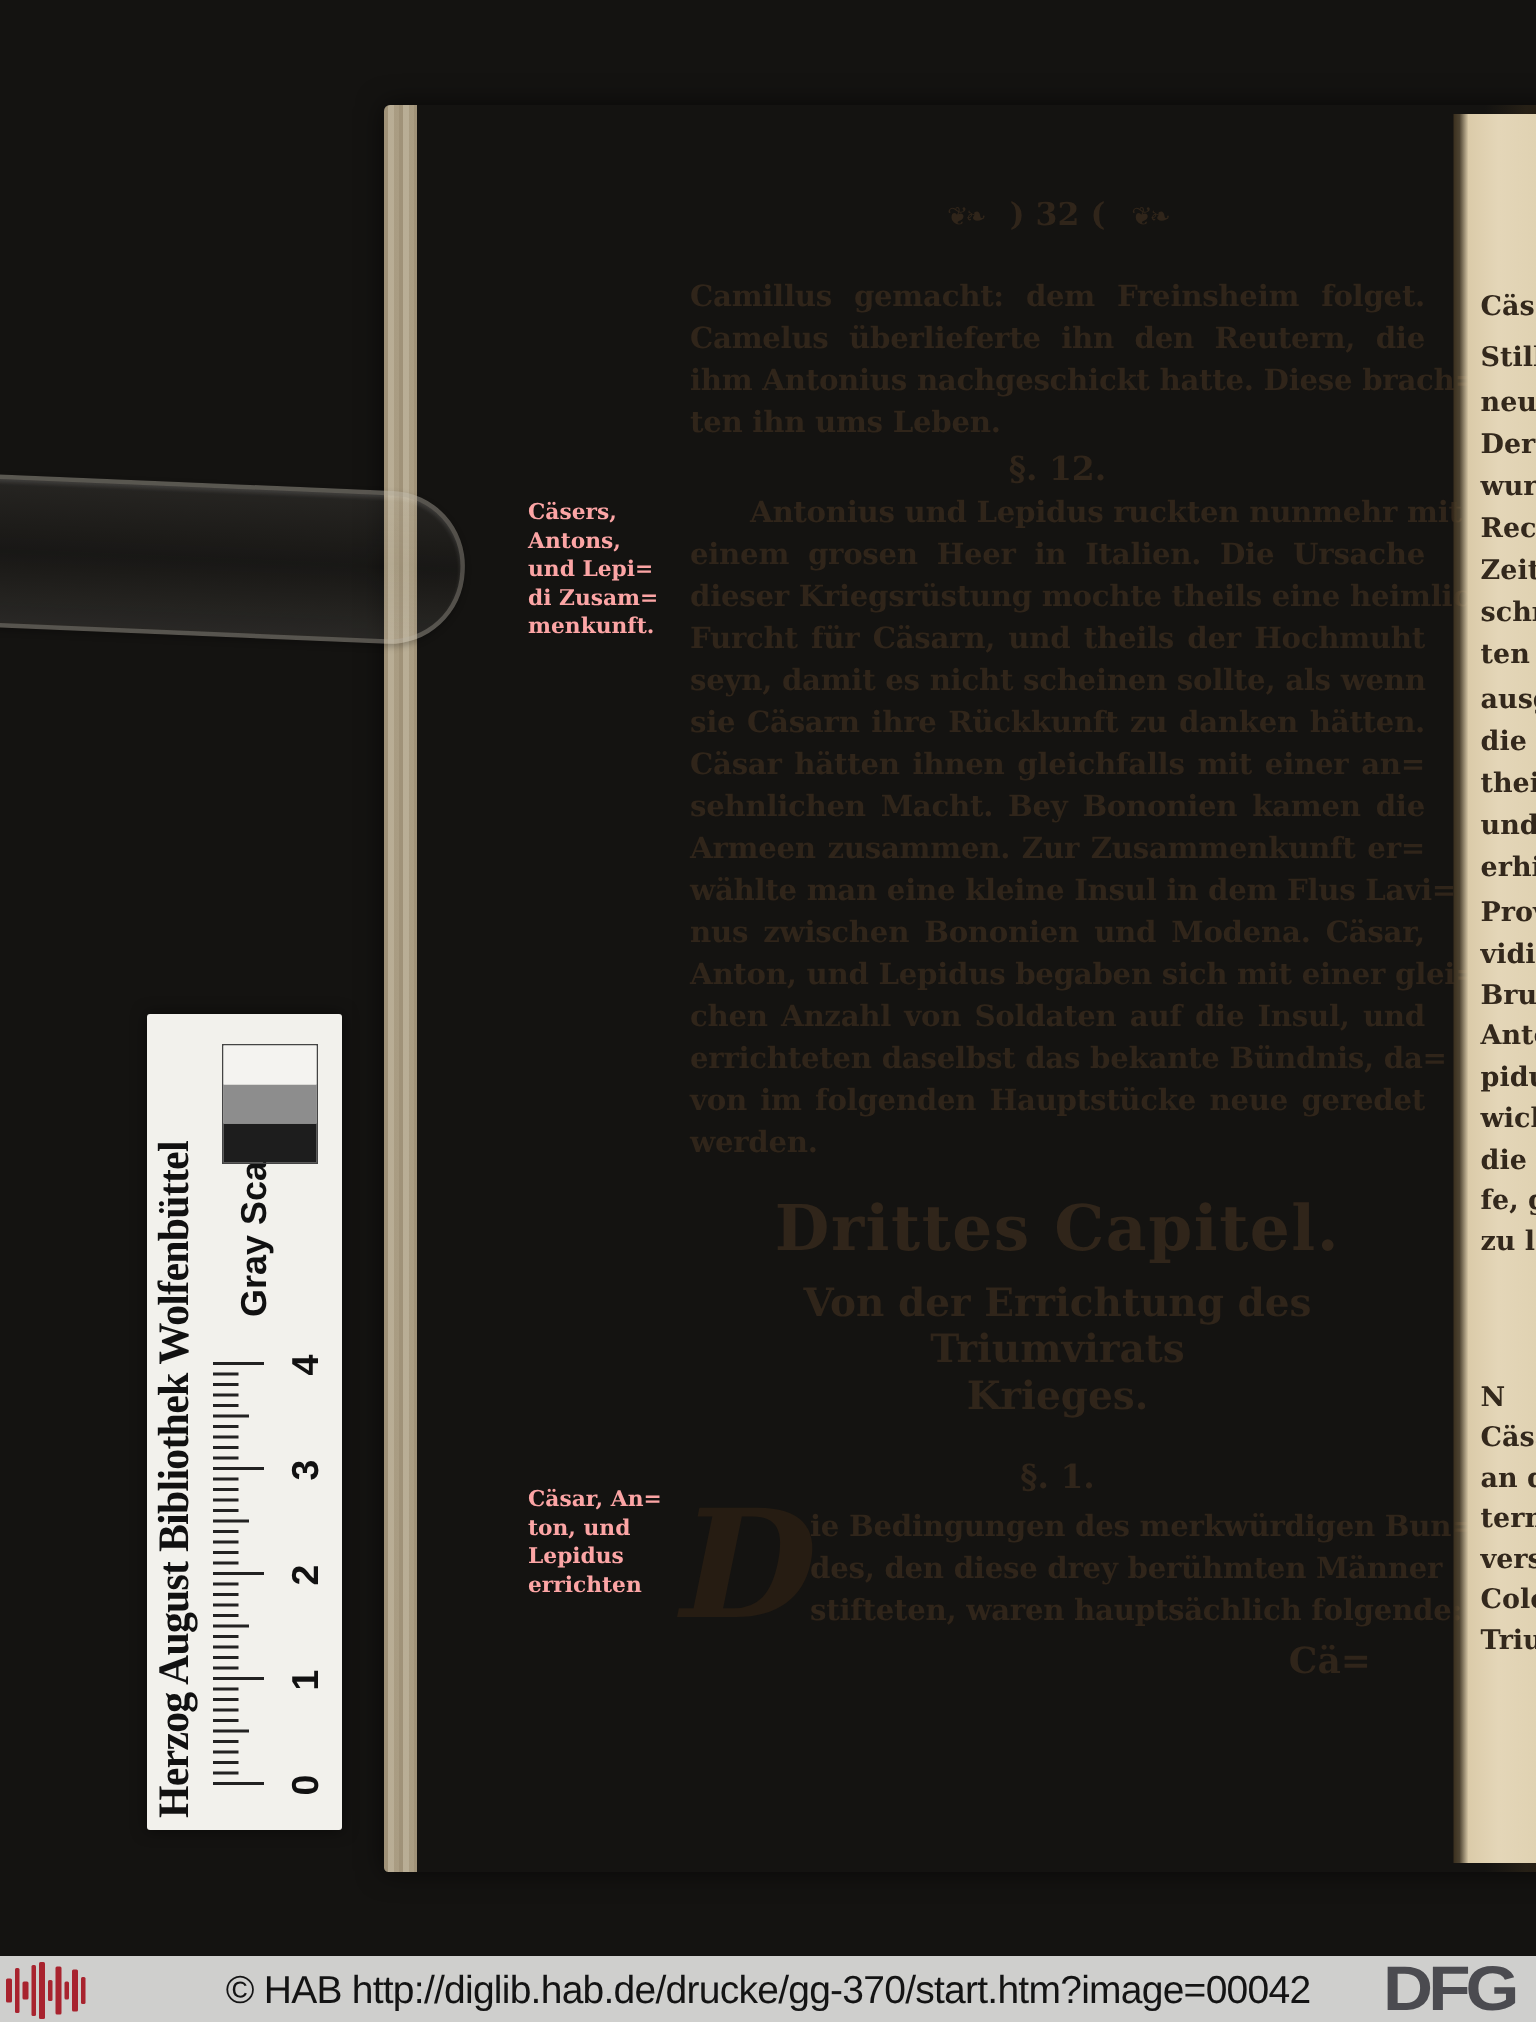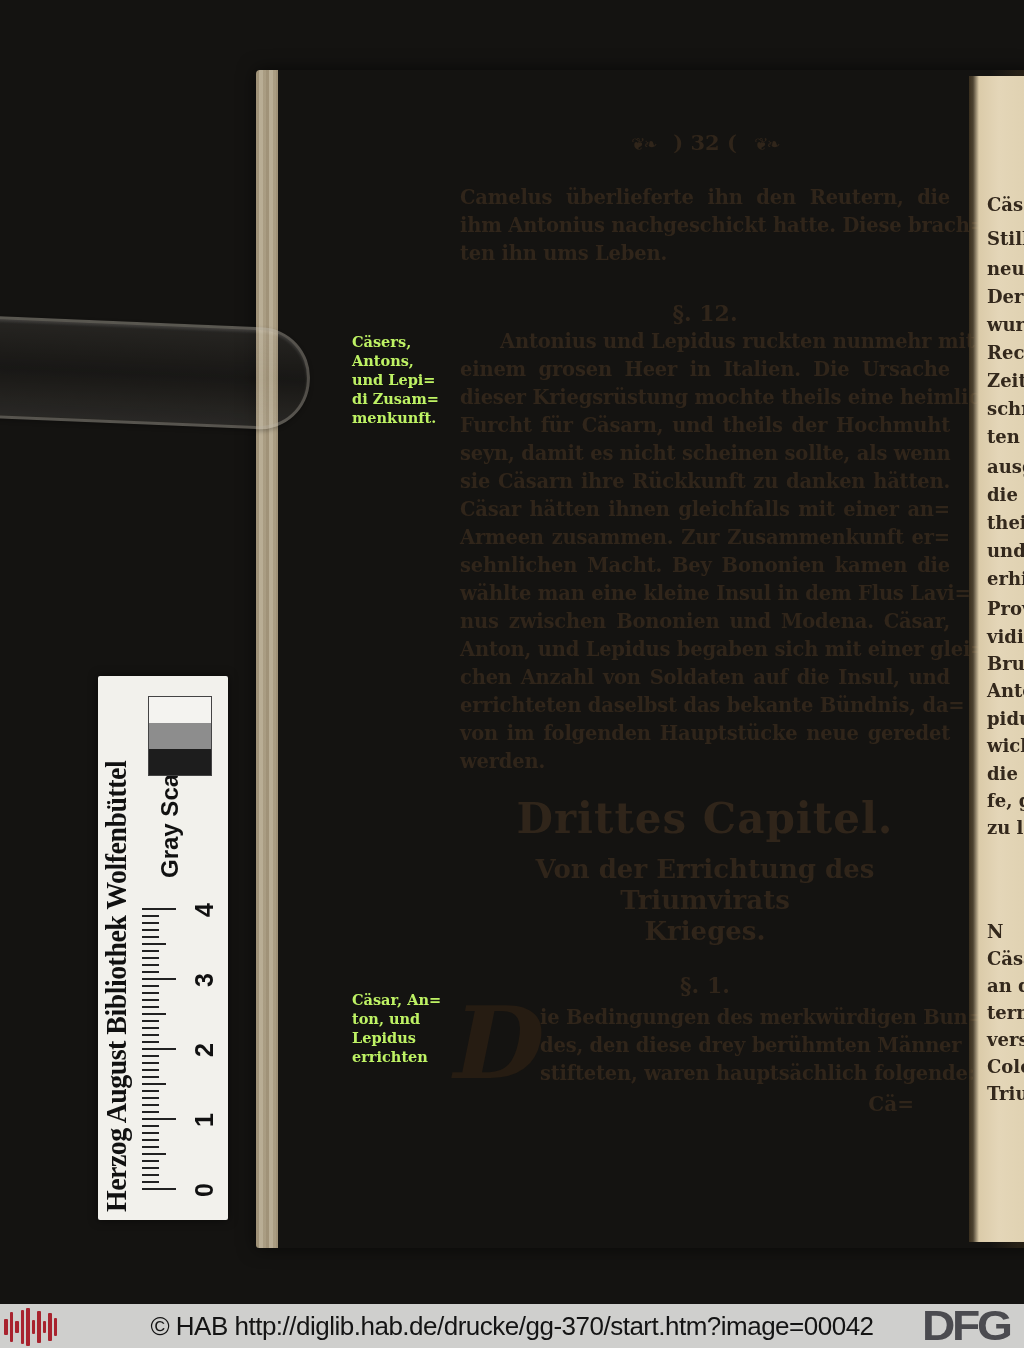--- a/index.html
+++ b/index.html
@@ -21,28 +21,28 @@
   .gutter-shade{position:absolute;right:0;top:0;width:46px;height:100%;
     background:linear-gradient(90deg,rgba(80,60,30,0) 0,rgba(86,66,36,.28) 60%,rgba(50,36,16,.55) 100%);}
   .txtcol{position:absolute;left:204px;top:0;width:490px;}
   .mline{font-size:19.5px;line-height:28px;font-weight:bold;color:#30251a;
     text-align:justify;text-align-last:justify;letter-spacing:-0.2px;white-space:nowrap;}
   .para .mline:last-child{text-align-last:left;}
   .s12 .mline:first-child{text-indent:40px;}
   .center-head{position:absolute;width:100%;text-align:center;font-weight:bold;color:#30251a;}
   .fleuron{font-family:"DejaVu Sans",sans-serif;font-size:17px;letter-spacing:-2px;}
   .margin-note{position:absolute;left:96px;width:104px;font-size:14.5px;line-height:19px;
-    font-weight:bold;color:#bef264;}
+    font-weight:bold;color:#fca5a5;}
   .margin-note div{white-space:nowrap;}
   .chapter-title{font-size:42px;letter-spacing:1px;}
   .subtitle{font-size:26px;line-height:31px;}
   .dropcap{position:absolute;left:200px;font-size:100px;line-height:86px;font-weight:bold;
     font-style:italic;color:#261c12;transform:scaleX(1.05);}
   .s1lines{margin-left:80px;}
-  .catchword{position:absolute;right:36px;font-size:20px;font-weight:bold;color:#30251a;}
+  .catchword{position:absolute;right:36px;font-size:24px;font-weight:bold;color:#30251a;}
   
   .next-page{position:absolute;left:969px;top:76px;width:55px;height:1166px;
     background:linear-gradient(90deg,#3a2f1e 0,#8a765379 4px,#dbcba9 10px,#e4d6b8 30px,#e0d2b2 100%);
     }
   .next-page .frag{position:absolute;left:18px;font-size:18px;font-weight:bold;color:#33281c;white-space:nowrap;}
   
   .glass-rod{position:absolute;left:-40px;top:322px;width:344px;height:96px;
     border:3px solid rgba(185,180,168,.34);border-radius:0 50px 50px 0;
     background:linear-gradient(180deg,rgba(200,195,185,.10),rgba(120,115,105,.05) 50%,rgba(200,195,185,.12));
     box-shadow:inset 0 2px 3px rgba(255,255,255,.12), 0 2px 4px rgba(0,0,0,.25);
@@ -81,37 +81,38 @@
 
   <div class="txtcol">
 
     <div class="center-head" style="top:60px;font-size:21px;">
       <span class="fleuron">❦❧</span>
       <span style="padding:0 10px;">) 32 (</span>
       <span class="fleuron">❦❧</span>
     </div>
 
     <div class="para" style="position:absolute;top:114px;width:100%;">
+        <div class="mline">Camillus gemacht:  dem Freinsheim folget.</div>
         <div class="mline">Camelus überlieferte ihn den Reutern, die</div>
         <div class="mline">ihm Antonius nachgeschickt hatte. Diese brach=</div>
         <div class="mline">ten ihn ums Leben.</div>
       </div>
 
     <div class="center-head" style="top:230px;font-size:22px;">§. 12.</div>
 
     <div class="para s12" style="position:absolute;top:258px;width:100%;">
         <div class="mline">Antonius und Lepidus ruckten nunmehr mit</div>
         <div class="mline">einem grosen Heer in Italien.  Die Ursache</div>
         <div class="mline">dieser Kriegsrüstung mochte theils eine heimliche</div>
         <div class="mline">Furcht für Cäsarn, und theils der Hochmuht</div>
         <div class="mline">seyn, damit es nicht scheinen sollte, als wenn</div>
         <div class="mline">sie Cäsarn ihre Rückkunft zu danken hätten.</div>
         <div class="mline">Cäsar hätten ihnen gleichfalls mit einer an=</div>
+        <div class="mline">sehnlichen Macht.  Bey Bononien kamen die</div>
         <div class="mline">Armeen zusammen.  Zur Zusammenkunft er=</div>
-        <div class="mline">sehnlichen Macht.  Bey Bononien kamen die</div>
         <div class="mline">wählte man eine kleine Insul in dem Flus Lavi=</div>
         <div class="mline">nus zwischen Bononien und Modena.  Cäsar,</div>
         <div class="mline">Anton, und Lepidus begaben sich mit einer glei=</div>
         <div class="mline">chen Anzahl von Soldaten auf die Insul, und</div>
         <div class="mline">errichteten daselbst das bekante Bündnis, da=</div>
         <div class="mline">von im folgenden Hauptstücke neue geredet</div>
         <div class="mline">werden.</div>
       </div>
 
     <div class="center-head chapter-title" style="top:724px;">Drittes Capitel.</div>

